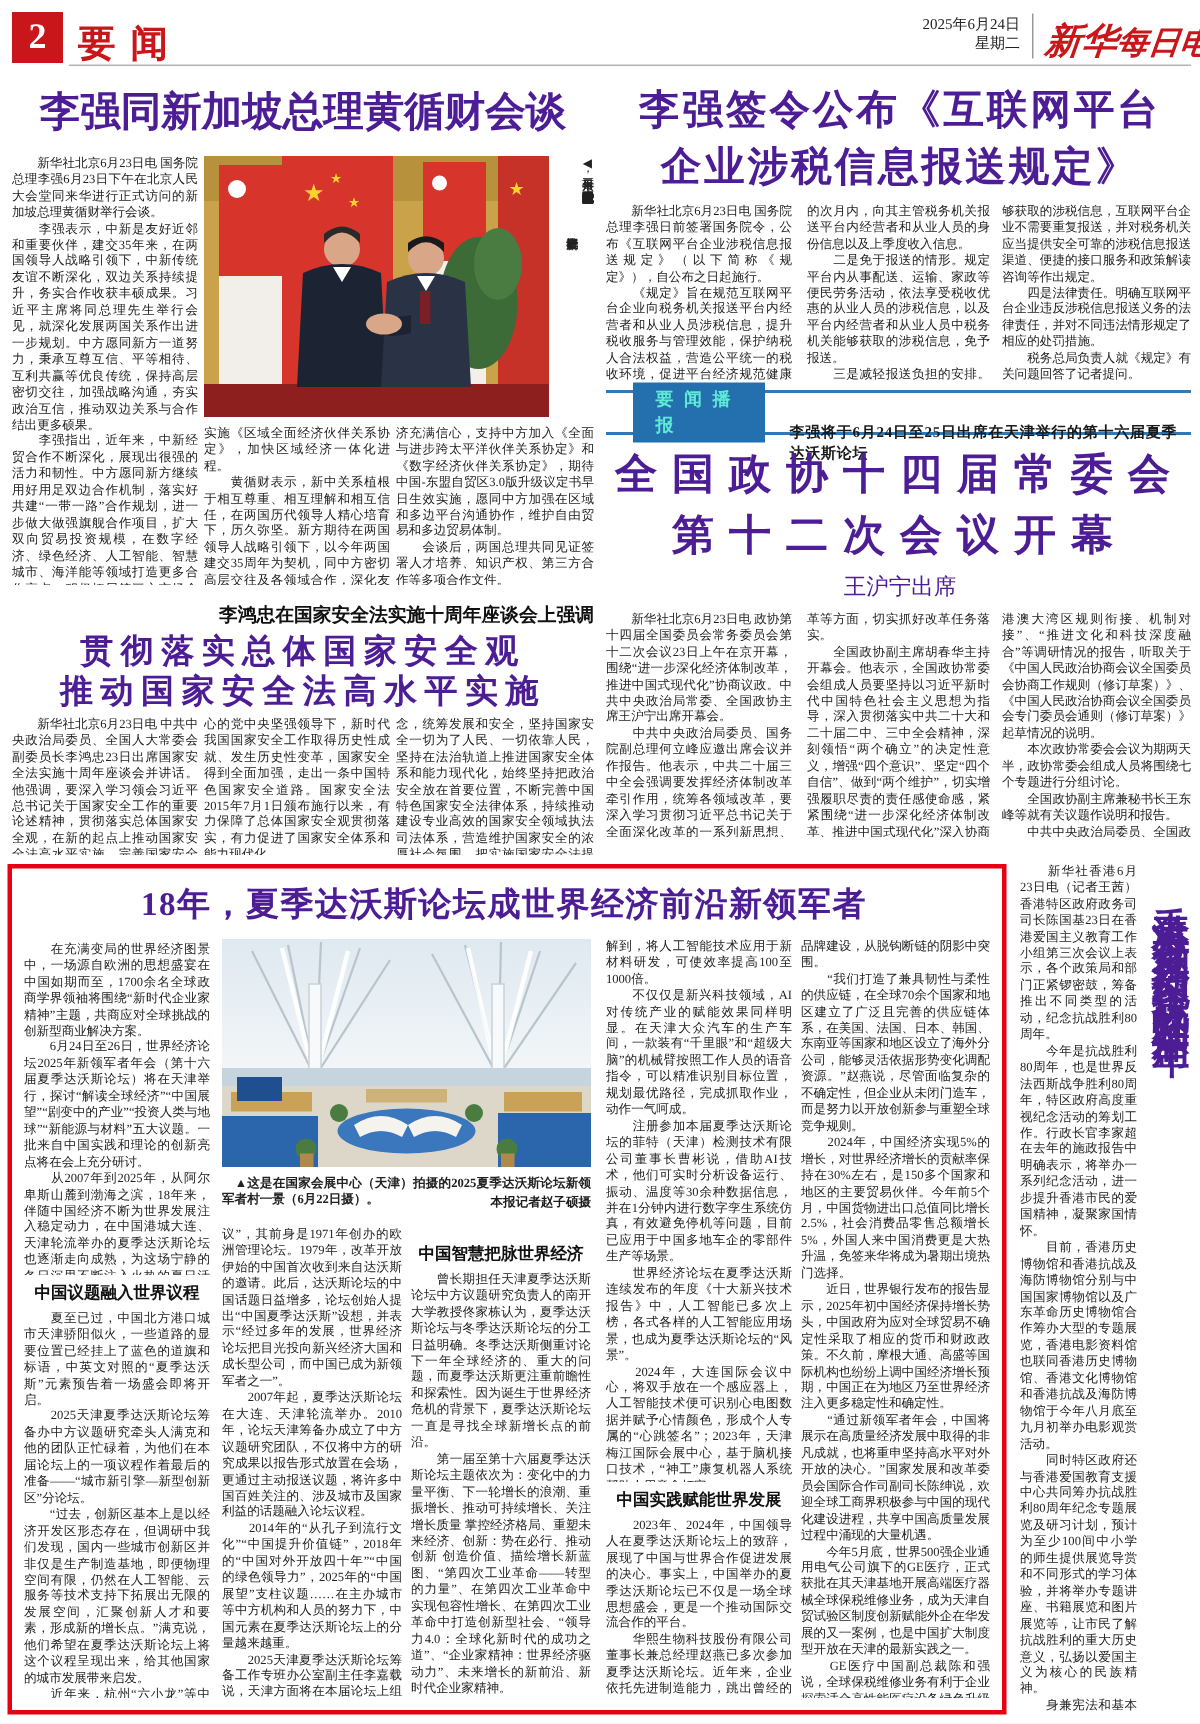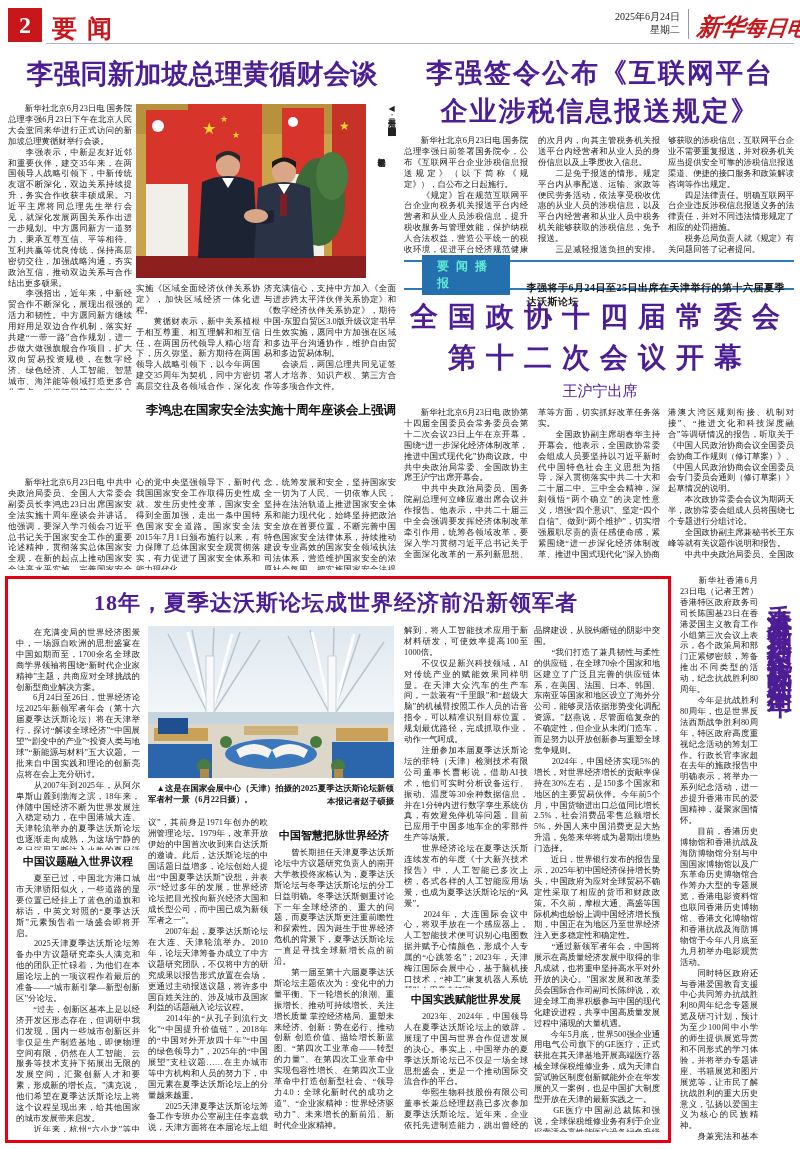--- a/index.html
+++ b/index.html
@@ -119,20 +119,22 @@
 　　中共中央政治局委员、国务院副总理何立峰应邀出席会议并作报告。他表示，中共二十届三中全会强调要发挥经济体制改革牵引作用，统筹各领域改革，要深入学习贯彻习近平总书记关于全面深化改革的一系列新思想、新观点、新论断，充分认识深化经济体制改革对推进中国式现代化的重要意义，围绕构建高水平社会主义市场经济体制、健全推动经济高质量发展体制机制、构建支持全面创新体制机制、健全宏观经济治理体系、完善高水平对外开放体制机制、深化生态文明体制改</div>
   <div class="abs body-text" style="left:538px;top:408px;width:122px;height:150px;">革等方面，切实抓好改革任务落实。
 　　全国政协副主席胡春华主持开幕会。他表示，全国政协常委会组成人员要坚持以习近平新时代中国特色社会主义思想为指导，深入贯彻落实中共二十大和二十届二中、三中全会精神，深刻领悟“两个确立”的决定性意义，增强“四个意识”、坚定“四个自信”、做到“两个维护”，切实增强履职尽责的责任感使命感，紧紧围绕“进一步深化经济体制改革、推进中国式现代化”深入协商议政，积极建言献策，努力为推进中国式现代化贡献智慧和力量。
 　　开幕会听取全国政协有关专门委员会关于开展“加强重点水利基础设施建设，确保粮食等重要农产品稳定安全供给”、“完善促进生育支持政策”、“推动人工智能更好服务‘四个面向’”、“强化粤</div>
   <div class="abs body-text" style="left:668px;top:408px;width:126px;height:150px;">港澳大湾区规则衔接、机制对接”、“推进文化和科技深度融合”等调研情况的报告，听取关于《中国人民政治协商会议全国委员会协商工作规则（修订草案）》、《中国人民政治协商会议全国委员会专门委员会通则（修订草案）》起草情况的说明。
 　　本次政协常委会会议为期两天半，政协常委会组成人员将围绕七个专题进行分组讨论。
 　　全国政协副主席兼秘书长王东峰等就有关议题作说明和报告。
 　　中共中央政治局委员、全国政协副主席石泰峰，全国政协副主席沈跃跃、王勇、周强、何厚铧、梁振英、巴特尔、苏辉、邵鸿、高云龙、陈武、穆虹、咸辉、姜信治、蒋作君、何报翔、王光谦、秦博勇、朱永新、杨震等出席会议。</div>
 
   <div class="abs kicker" style="left:8px;top:402px;width:388px;font-size:12.5px;">李鸿忠在国家安全法实施十周年座谈会上强调</div>
+  <div class="abs hl" style="left:8px;top:420px;width:388px;font-size:22px;line-height:27px;letter-spacing:5px;">贯彻落实总体国家安全观
+推动国家安全法高水平实施</div>
   <div class="abs body-text" style="left:8px;top:478px;width:124px;height:92px;">　　新华社北京6月23日电 中共中央政治局委员、全国人大常委会副委员长李鸿忠23日出席国家安全法实施十周年座谈会并讲话。他强调，要深入学习领会习近平总书记关于国家安全工作的重要论述精神，贯彻落实总体国家安全观，在新的起点上推动国家安全法高水平实施，完善国家安全法治体系，为中国式现代化提供坚强安全保障。
 　　李鸿忠指出，在以习近平同志为核</div>
   <div class="abs body-text" style="left:136px;top:478px;width:124px;height:92px;">心的党中央坚强领导下，新时代我国国家安全工作取得历史性成就、发生历史性变革，国家安全得到全面加强，走出一条中国特色国家安全道路。国家安全法2015年7月1日颁布施行以来，有力保障了总体国家安全观贯彻落实，有力促进了国家安全体系和能力现代化。
 　　李鸿忠强调，要坚持以习近平新时代中国特色社会主义思想为指导，坚持党对国家安全工作的绝对领导，坚持大安全理</div>
   <div class="abs body-text" style="left:264px;top:478px;width:132px;height:92px;">念，统筹发展和安全，坚持国家安全一切为了人民、一切依靠人民，坚持在法治轨道上推进国家安全体系和能力现代化，始终坚持把政治安全放在首要位置，不断完善中国特色国家安全法律体系，持续推动建设专业高效的国家安全领域执法司法体系，营造维护国家安全的浓厚社会氛围，把实施国家安全法提高到新水平。
 　　中央和国家机关有关部门、军队有关单位负责同志及专家学者出席座谈会。</div>
 
   <div class="abs redbox" style="left:5px;top:576px;width:660px;height:561px;"></div>
   <div class="abs hl" style="left:12px;top:586px;width:648px;font-size:22px;line-height:34px;letter-spacing:1px;">18年，夏季达沃斯论坛成世界经济前沿新领军者</div>
 

